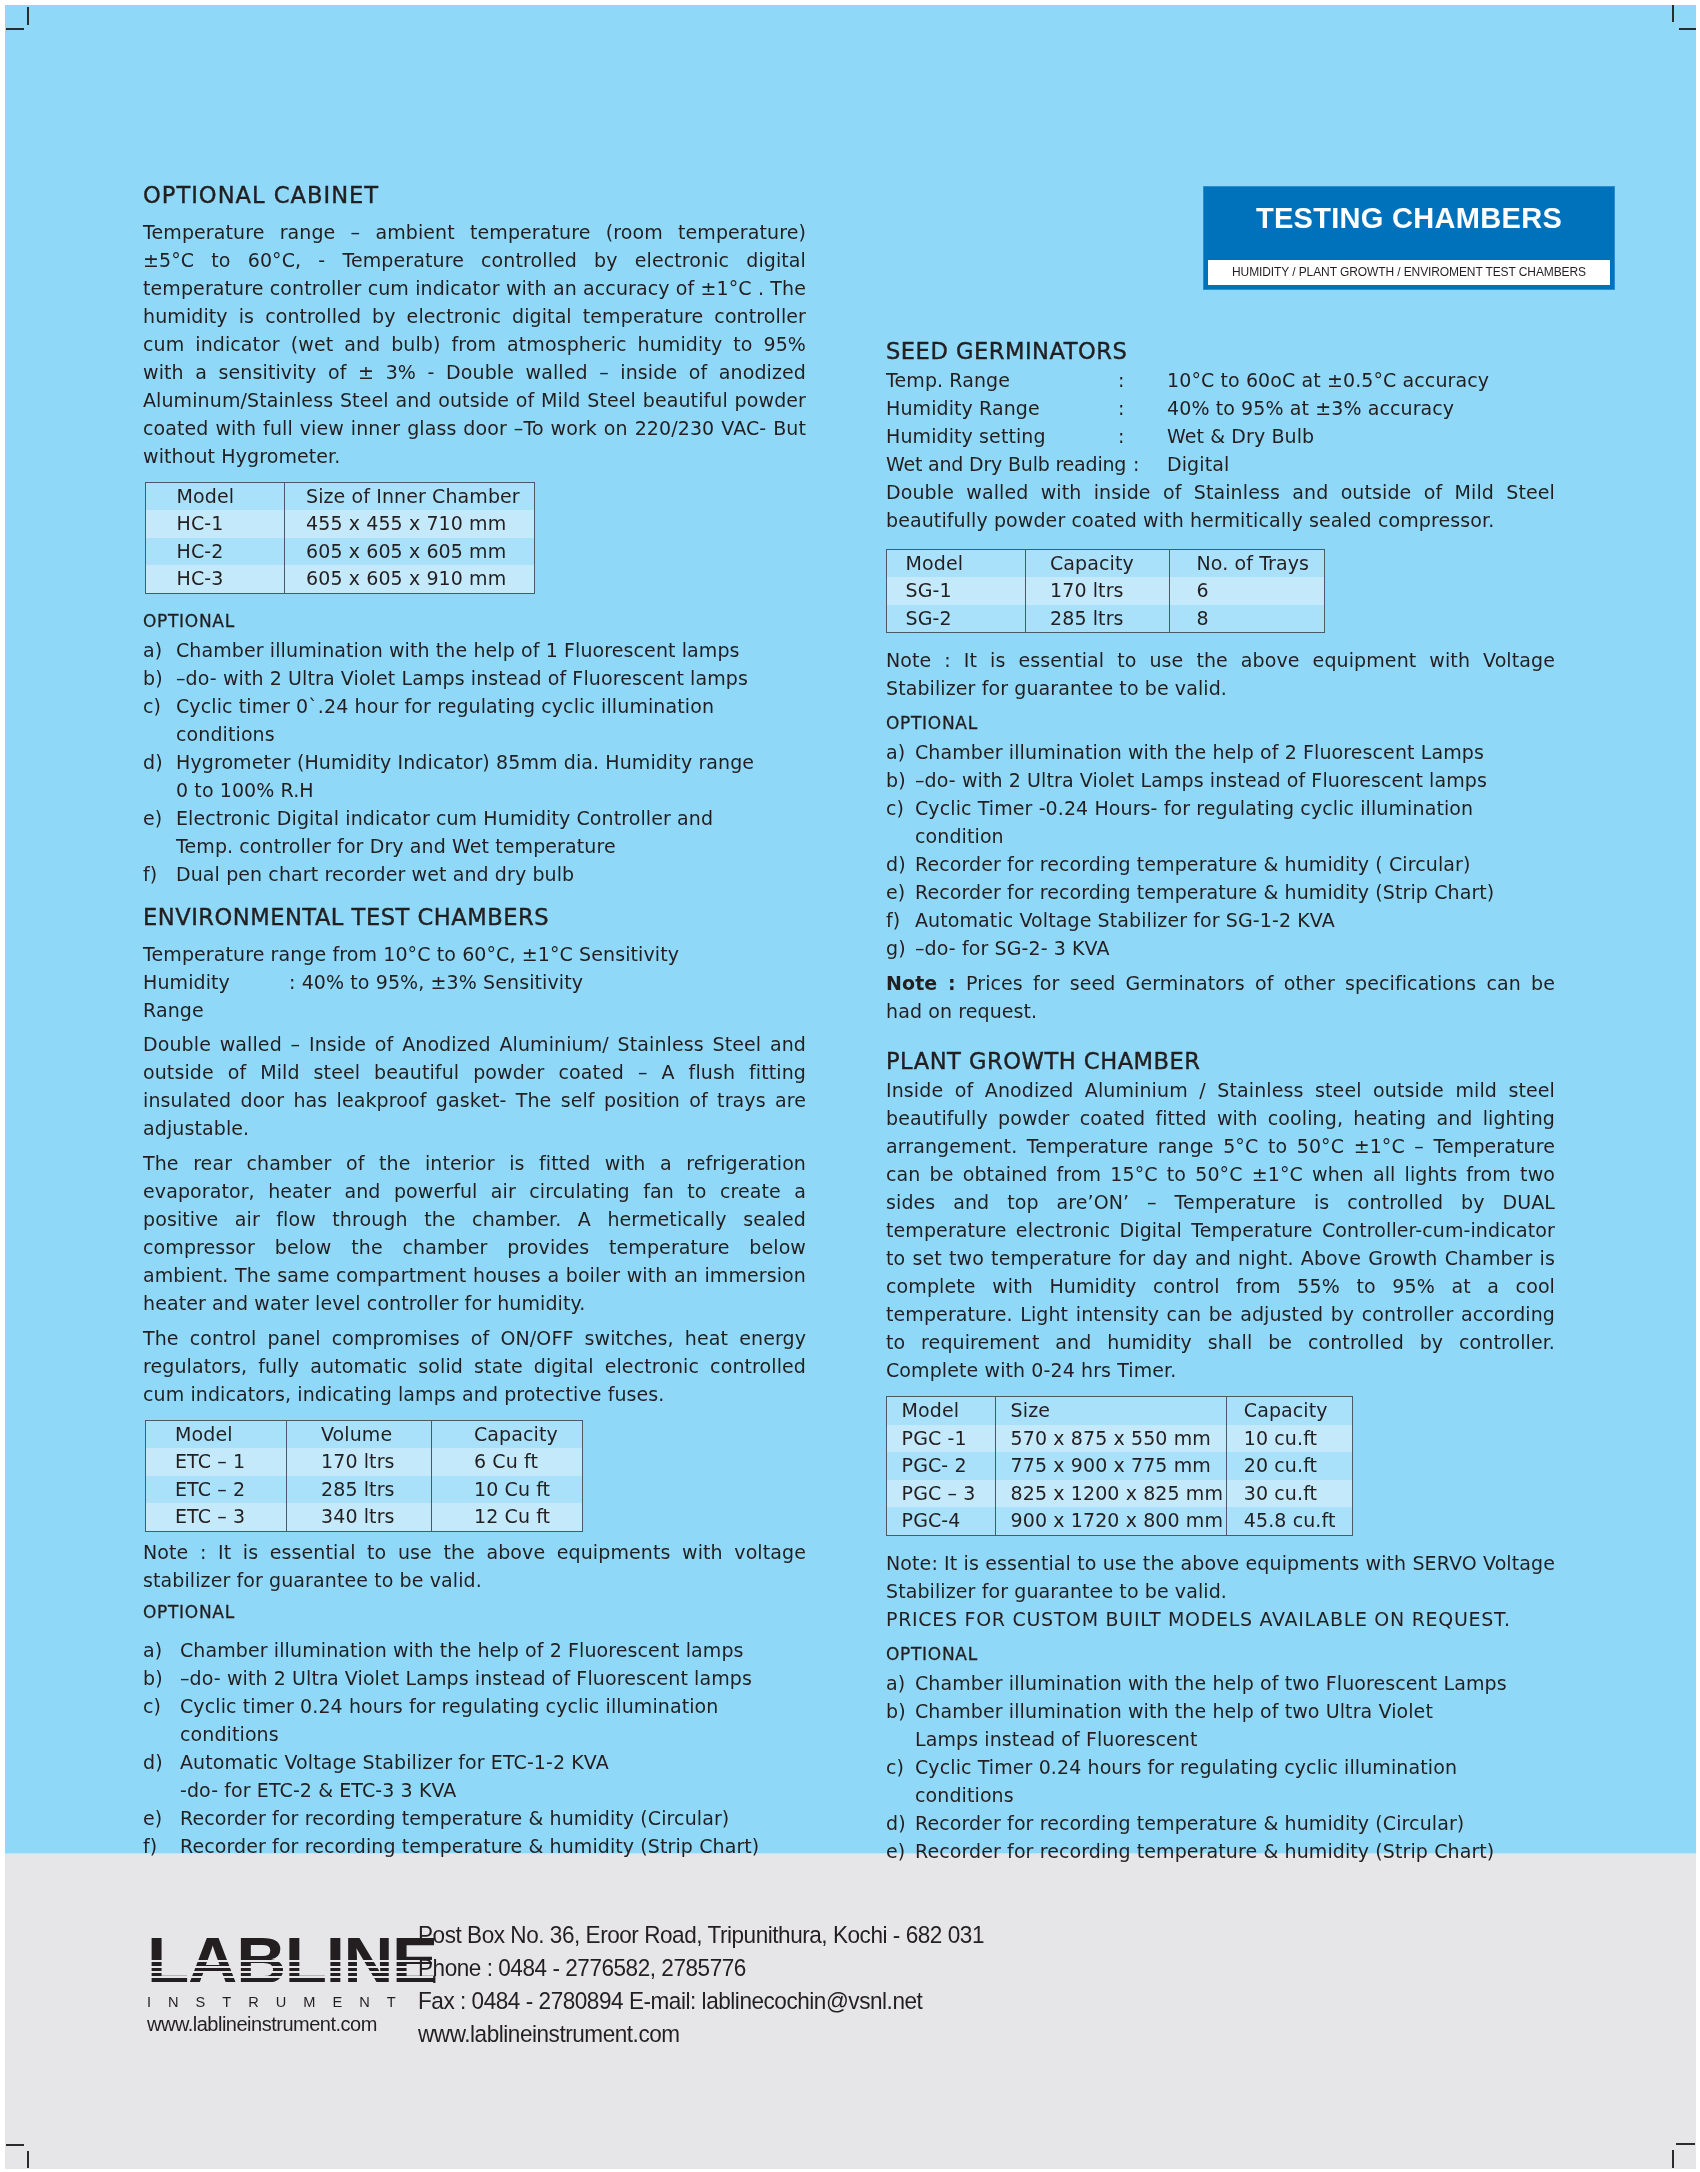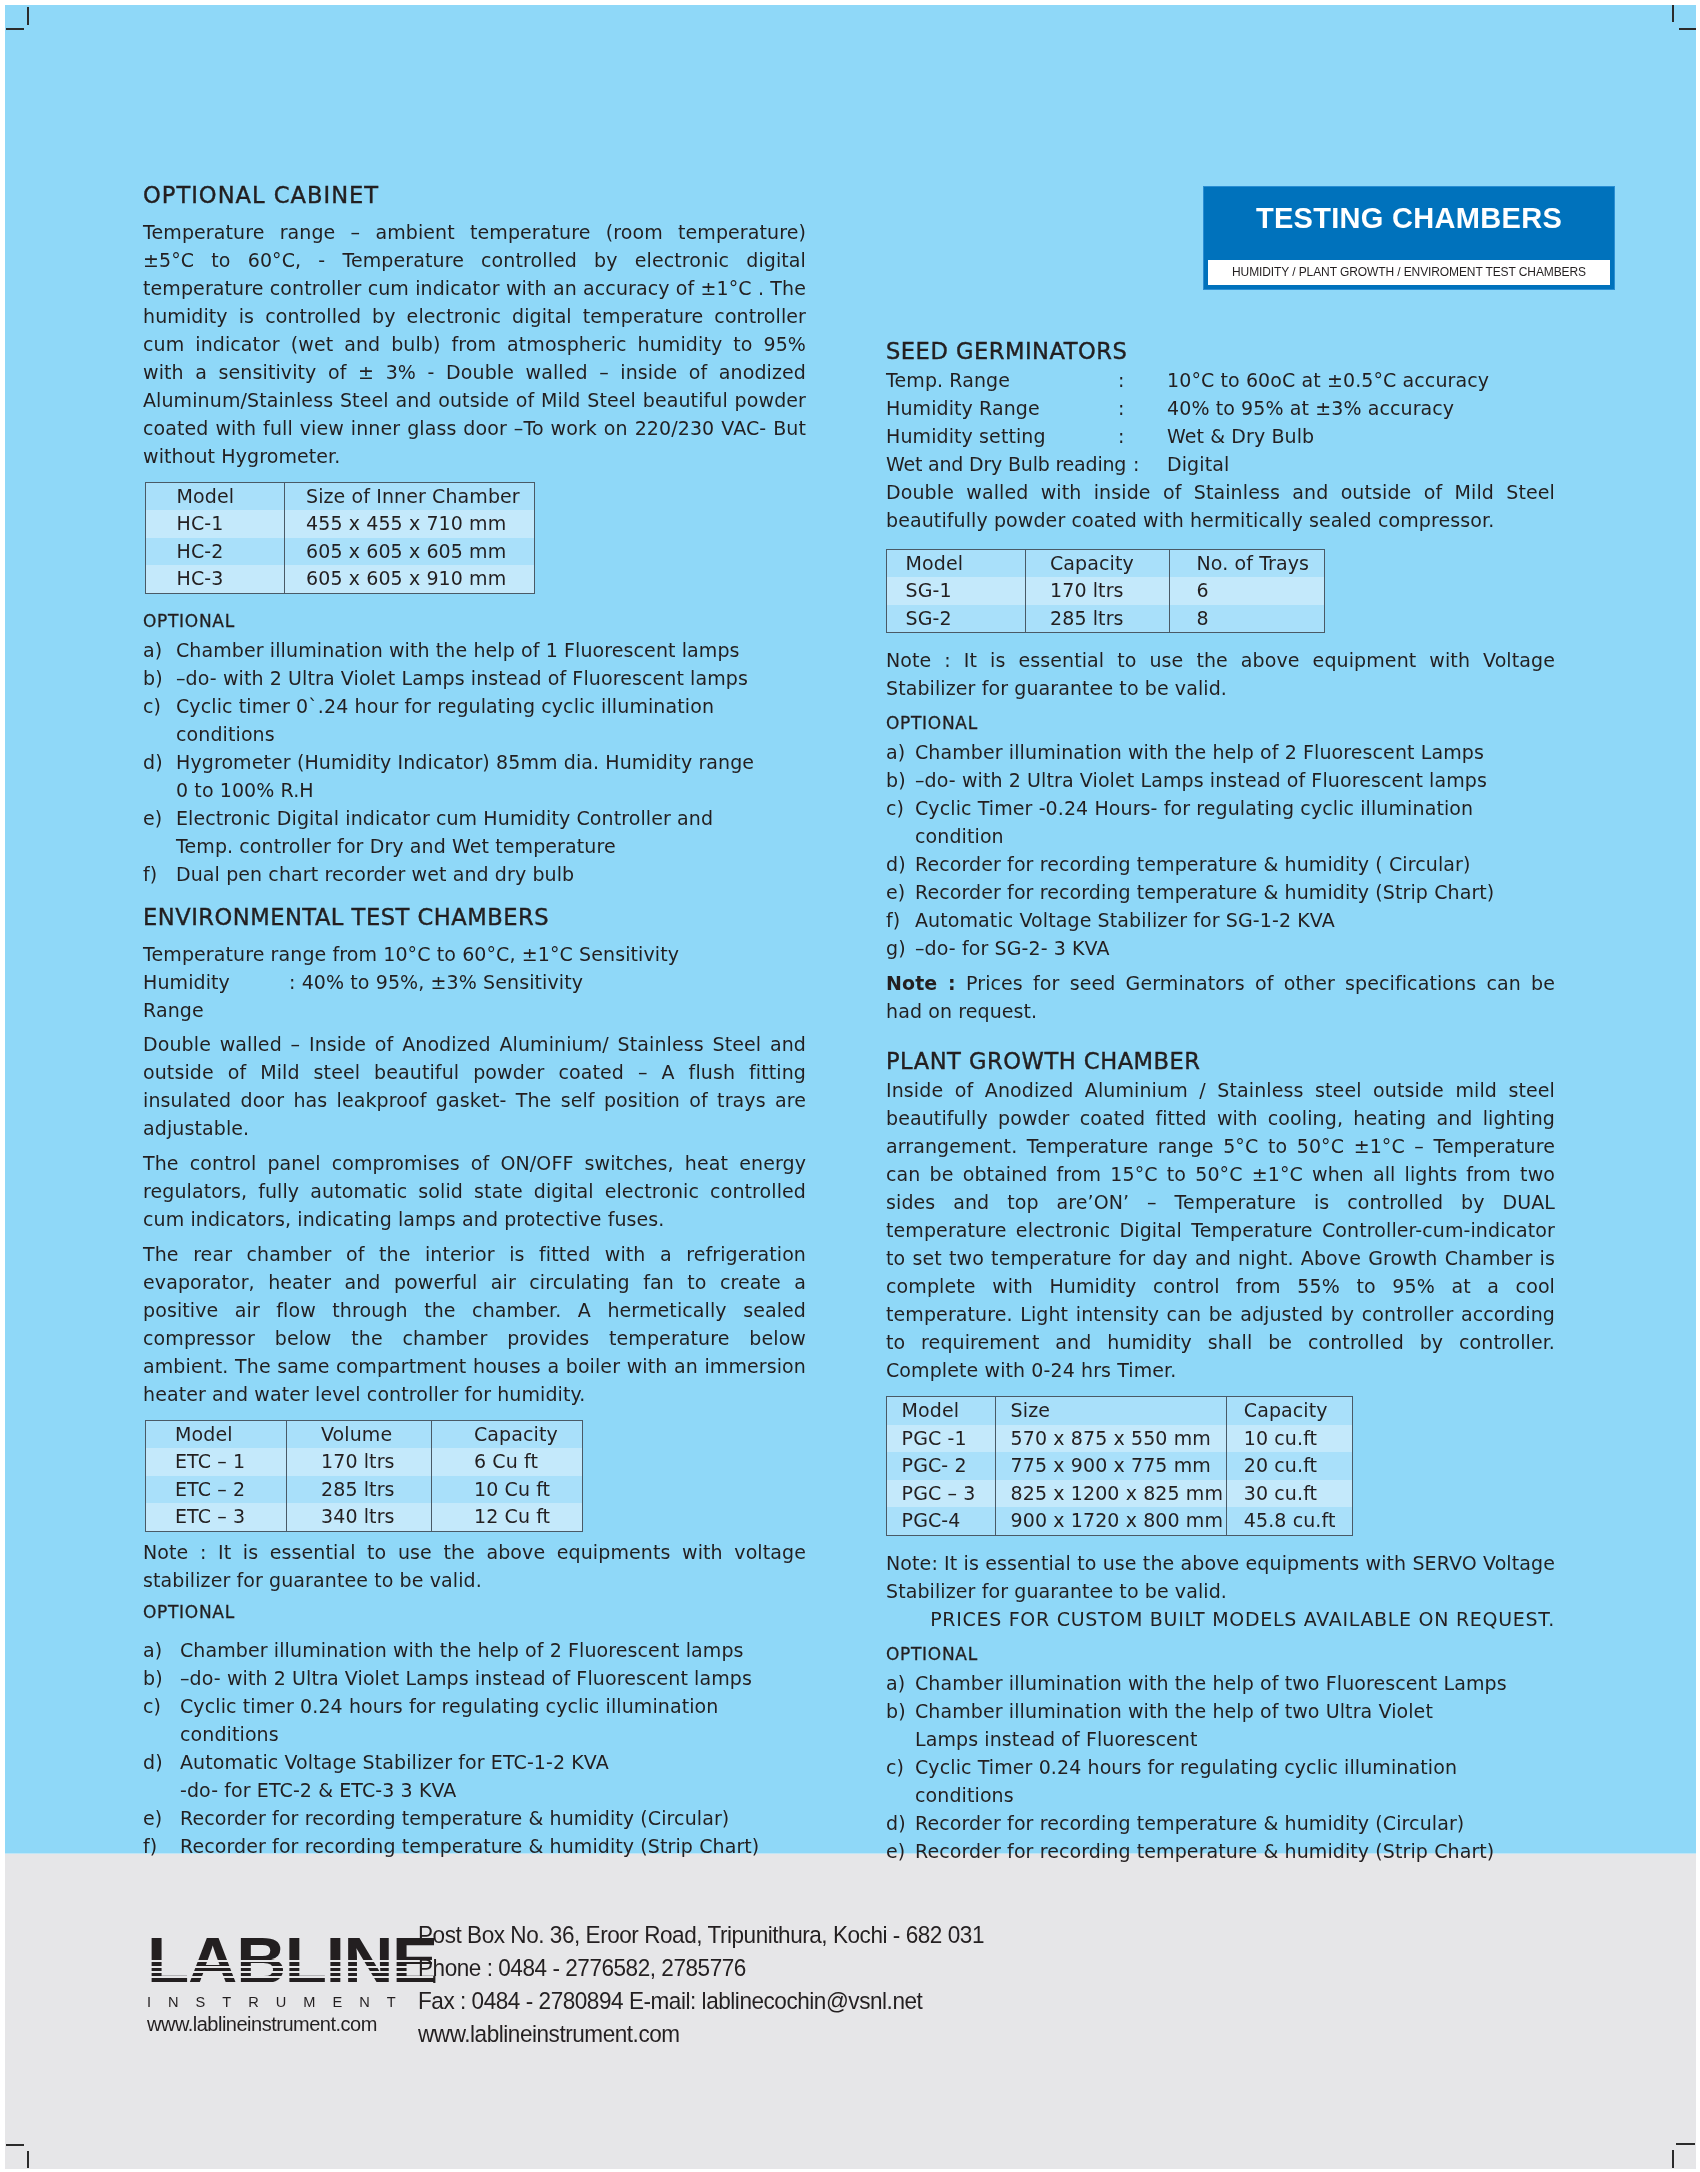--- a/index.html
+++ b/index.html
@@ -131,22 +131,22 @@
   </section>
 
   <section class="mt-m">
     <h2 style="letter-spacing:0.5px;">ENVIRONMENTAL TEST CHAMBERS</h2>
     <p class="mt-s" style="text-align:left;">Temperature range from 10°C to 60°C, ±1°C Sensitivity</p>
     <div class="hum-row">
       <span class="k">Humidity Range</span>
       <span>: 40% to 95%, ±3% Sensitivity</span>
     </div>
     <p class="mt-s">Double walled – Inside of Anodized Aluminium/ Stainless Steel and outside of Mild steel beautiful powder coated – A flush fitting insulated door has leakproof gasket-  The self position of trays are adjustable.</p>
+    <p class="mt-s">The rear chamber of the interior is fitted with a refrigeration evaporator, heater and powerful air circulating fan to create a positive air flow through the chamber. A hermetically sealed compressor below the chamber provides temperature below ambient. The same compartment houses a boiler with an immersion heater and water level controller for humidity.</p>
     <p class="mt-s">The control panel compromises of ON/OFF switches, heat energy regulators, fully automatic solid state digital electronic controlled cum indicators, indicating lamps and protective fuses.</p>
-    <p class="mt-s">The rear chamber of the interior is fitted with a refrigeration evaporator, heater and powerful air circulating fan to create a positive air flow through the chamber. A hermetically sealed compressor below the chamber provides temperature below ambient. The same compartment houses a boiler with an immersion heater and water level controller for humidity.</p>
     <table class="spec" style="margin-left:2px;">
       <tbody>
           <tr>
         <td style="width:141px;padding-left:29px;">Model</td>
         <td style="width:145px;padding-left:34px;">Volume</td>
         <td style="width:151px;padding-left:42px;">Capacity</td>
       </tr>
       <tr>
         <td style="padding-left:29px;">ETC – 1</td>
         <td style="padding-left:34px;">170 ltrs</td>
@@ -307,21 +307,21 @@
         <td style="padding-left:17px;">30 cu.ft</td>
       </tr>
       <tr>
         <td style="padding-left:14.6px;">PGC-4</td>
         <td style="padding-left:14.6px;padding-right:2.7px;">900 x 1720 x 800 mm</td>
         <td style="padding-left:17px;">45.8 cu.ft</td>
       </tr>
     </tbody>
       </table>
     <p class="mt-m">Note: It is essential to use the above equipments with SERVO Voltage Stabilizer for guarantee to be valid.</p>
-    <p style="text-align:right;letter-spacing:0.7px;">PRICES FOR CUSTOM BUILT MODELS AVAILABLE ON REQUEST.</p>
+    <p style="text-align:left;letter-spacing:0.7px;">PRICES FOR CUSTOM BUILT MODELS AVAILABLE ON REQUEST.</p>
     <h3 class="mt-s">OPTIONAL</h3>
     <ol class="opt">
       <li>
           <span class="lbl">a)</span>
           <span class="txt">Chamber illumination with the help of two Fluorescent Lamps</span>
         </li>
       <li>
           <span class="lbl">b)</span>
           <span class="txt" style="padding-right:66px;">Chamber illumination with the help of two Ultra Violet Lamps instead of Fluorescent</span>
         </li>

